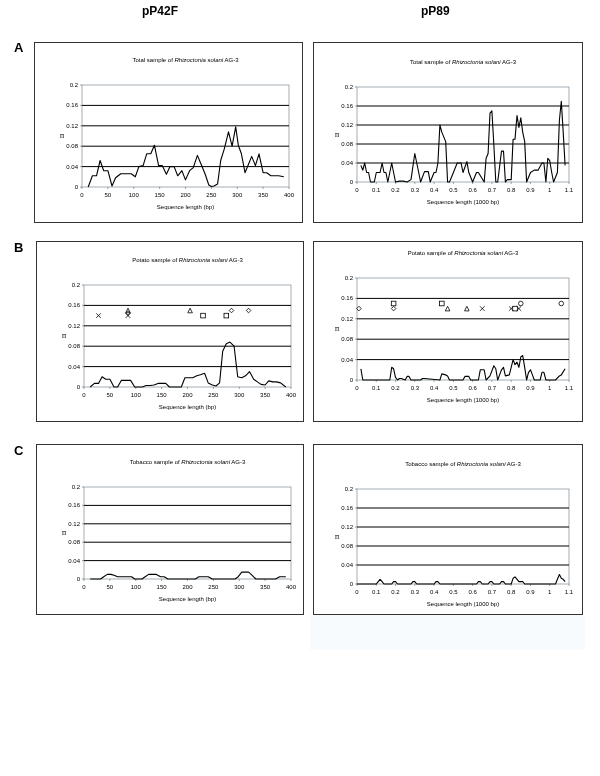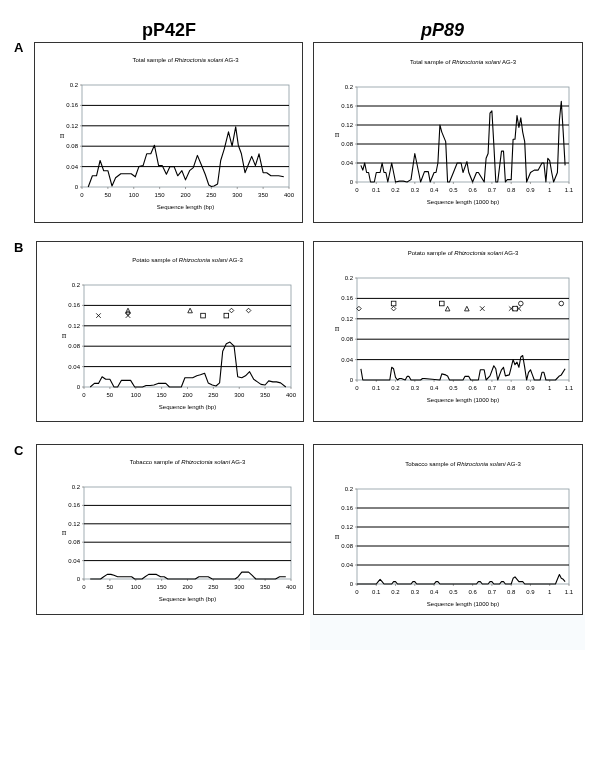--- a/index.html
+++ b/index.html
@@ -1,33 +1,33 @@
 <!DOCTYPE html>
 <html><head>
 <meta charset="utf-8">
 <style>
   html, body { margin: 0; padding: 0; background: #ffffff; }
   body { width: 600px; height: 776px; position: relative; overflow: hidden;
          font-family: "Liberation Sans", sans-serif; color: #000; }
-  .col-title { position: absolute; top: 20px; font-weight: bold; font-size: 18px; }
+  .col-title { position: absolute; top: 4px; font-weight: bold; font-size: 12px; }
   .panel-label { position: absolute; font-weight: bold; font-size: 13px; }
   .frame { position: absolute; border: 1px solid #333; background: #fff; box-sizing: border-box; }
   .chart-title { position: absolute; font-size: 6px; white-space: nowrap; transform: translateX(-50%); }
   .chart-title i { font-style: italic; }
   svg.plot { position: absolute; left: 0; top: 0; overflow: visible; }
   .tick { font-size: 6px; font-family: "Liberation Sans", sans-serif; fill: #000; }
   .axlabel { font-size: 6px; font-family: "Liberation Sans", sans-serif; fill: #000; }
   .pi { font-size: 7px; font-family: "DejaVu Serif", serif; fill: #000; }
   .bluepad { position: absolute; left: 310px; top: 614px; width: 275px; height: 36px; background: #f8fbfd; }
 </style>
 </head>
 <body>
 
 <div class="col-title" style="left:142px;">pP42F</div>
-<div class="col-title" style="left:421px;font-style:italic;">pP89</div>
+<div class="col-title" style="left:421px;">pP89</div>
 
 <div class="panel-label" style="left:14px; top:40px;">A</div>
 <div class="panel-label" style="left:14px; top:240px;">B</div>
 <div class="panel-label" style="left:14px; top:443px;">C</div>
 
 <div class="bluepad"></div>
 
 <div class="frame" style="left: 34px; top: 42px; width: 269px; height: 181px;">
     <div class="chart-title" style="left: 150.5px; top: 14px;"><span>Total sample of </span><i>Rhizoctonia solani</i><span> AG-3</span></div>
     <svg class="plot" width="269" height="181">

